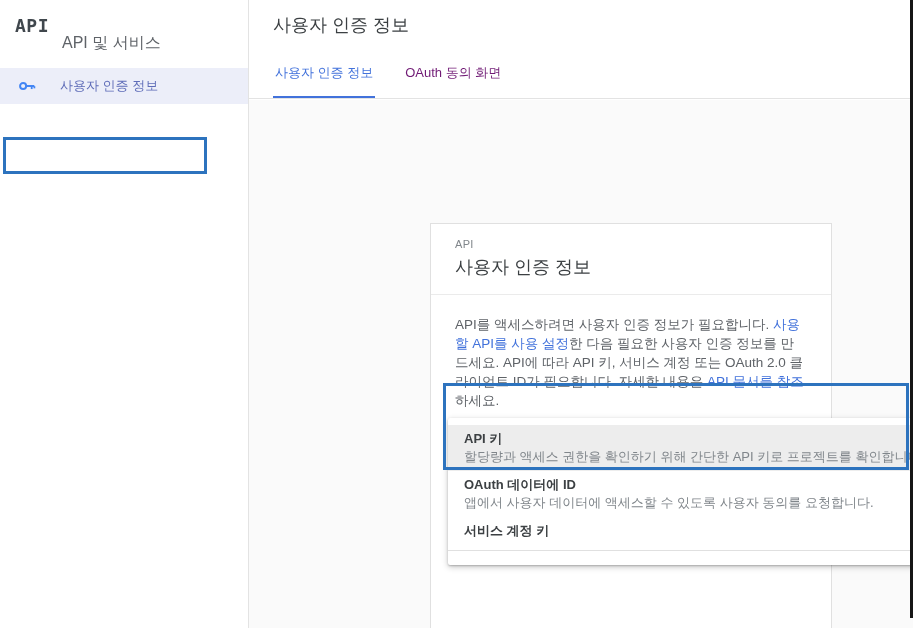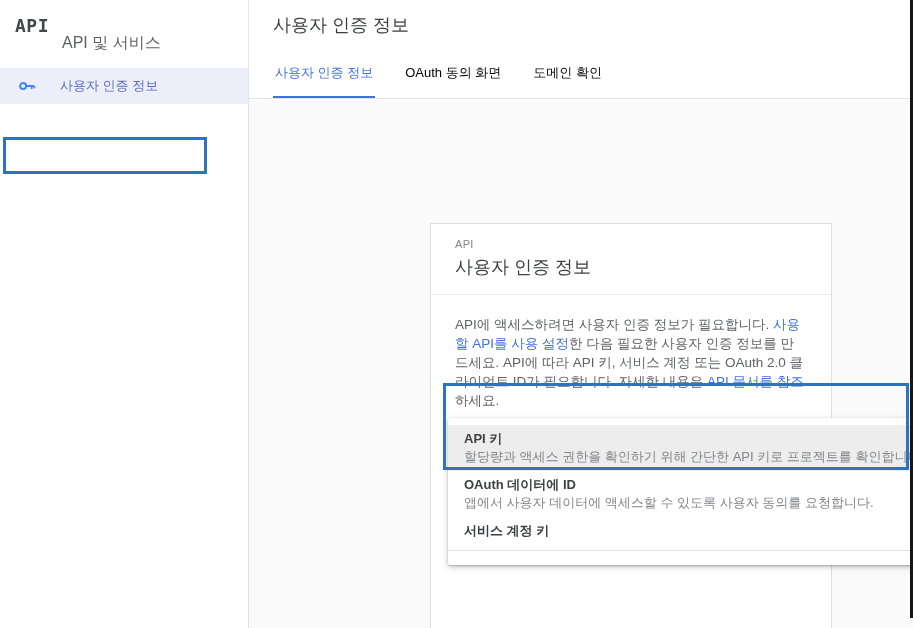--- a/index.html
+++ b/index.html
@@ -28,21 +28,21 @@
     font-size:13px;color:#5f6368;
   }
   .side-item .icon{width:17px;height:17px;margin-right:24px;display:flex;align-items:center;justify-content:center;}
   .side-item.selected{background:#eceef9;color:#5e6cb8;}
   
   .tabbar{
     position:absolute;top:50px;left:249px;right:0;height:49px;background:#fff;
     border-bottom:1px solid #e3e3e3;display:flex;align-items:stretch;padding-left:24px;box-sizing:border-box;
   }
   .tab{
-    display:flex;align-items:center;font-size:13px;color:#000000;margin-right:28px;
+    display:flex;align-items:center;font-size:13px;color:#701a75;margin-right:28px;
     border-bottom:2px solid transparent;box-sizing:border-box;padding:0 2px;cursor:pointer;white-space:nowrap;
   }
   .tab.active{color:#4272db;border-bottom-color:#4272db;}
   
   .content{position:absolute;top:100px;left:249px;right:0;bottom:0;background:#fafafa;}
   .card{
     position:absolute;left:430px;top:223px;width:402px;height:430px;background:#fff;
     border:1px solid #e0e0e0;box-sizing:border-box;
   }
   .card-head{padding:14px 24px 15px 24px;border-bottom:1px solid #ebebeb;}
@@ -99,32 +99,31 @@
       </svg>
     </span>
     <span>사용자 인증 정보</span>
   </div>
 </div>
 <div class="v-divider"></div>
 
 <div class="tabbar">
   <div class="tab active">사용자 인증 정보</div>
   <div class="tab">OAuth 동의 화면</div>
-  <div class="tab">도메인 확인</div>
 </div>
 
 <div class="content"></div>
 
 <div class="card">
   <div class="card-head">
     <div class="card-eyebrow">API</div>
     <div class="card-title">사용자 인증 정보</div>
   </div>
   <div class="card-body">
-    <span>API에 액세스하려면 사용자 인증 정보가 필요합니다. </span><a href="#">사용할 API를 사용 설정</a><span>한 다음 필요한 사용자 인증 정보를 만드세요. API에 따라 API 키, 서비스 계정 또는 OAuth 2.0 클라이언트 ID가 필요합니다. 자세한 내용은 </span><a href="#">API 문서를 참조</a><span>하세요.</span>
+    <span>API를 액세스하려면 사용자 인증 정보가 필요합니다. </span><a href="#">사용할 API를 사용 설정</a><span>한 다음 필요한 사용자 인증 정보를 만드세요. API에 따라 API 키, 서비스 계정 또는 OAuth 2.0 클라이언트 ID가 필요합니다. 자세한 내용은 </span><a href="#">API 문서를 참조</a><span>하세요.</span>
     <div>
       <button class="create-btn">
         <span>사용자 인증 정보 만들기</span>
         <span class="caret">▼</span>
       </button>
     </div>
   </div>
 </div>
 
 <div class="menu">

